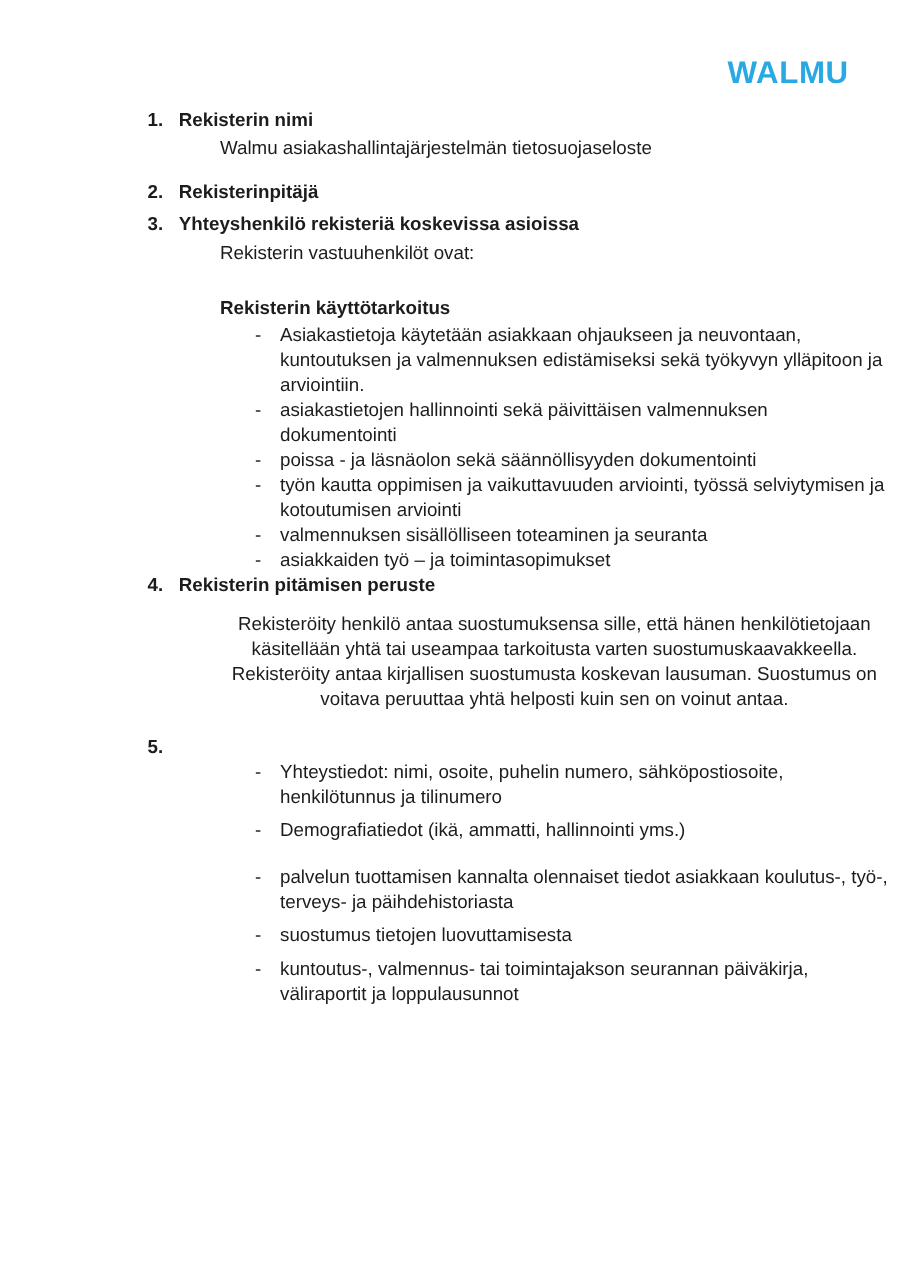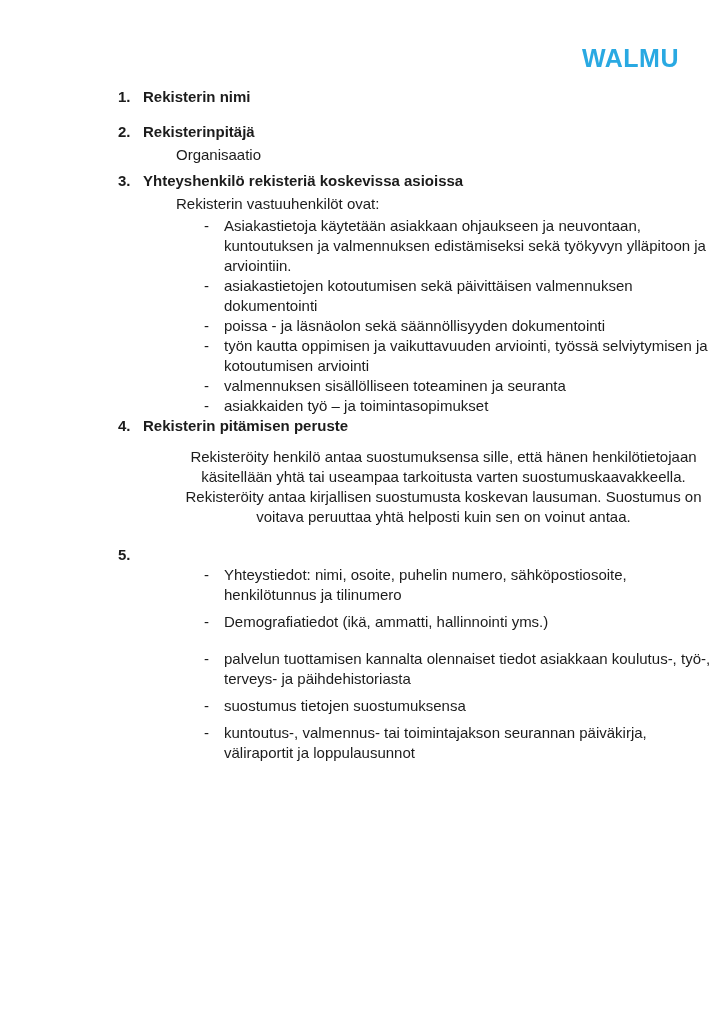--- a/index.html
+++ b/index.html
@@ -67,46 +67,47 @@
 
   <div class="logo">WALMU</div>
 
   <div class="content">
 
     <div>
       <div class="sec-head">
         <span class="sec-num">1.</span>
         <span>Rekisterin nimi</span>
       </div>
+      <div class="indent m2">Walmu asiakashallintajärjestelmän tietosuojaseloste</div>
     </div>
 
     <div class="m15">
       <div class="sec-head">
         <span class="sec-num">2.</span>
         <span>Rekisterinpitäjä</span>
       </div>
-      <div class="indent m3">Organisaatio</div>
     </div>
 
     <div class="m6">
       <div class="sec-head">
         <span class="sec-num">3.</span>
         <span>Yhteyshenkilö rekisteriä koskevissa asioissa</span>
       </div>
       <div class="indent m3">Rekisterin vastuuhenkilöt ovat:</div>
+      <div class="subhead m24">Rekisterin käyttötarkoitus</div>
       <div class="bullets m2">
         <div class="bullet">
           <span class="dash">-</span>
           <span class="btext">Asiakastietoja käytetään asiakkaan ohjaukseen ja neuvontaan,
 kuntoutuksen ja valmennuksen edistämiseksi sekä työkyvyn ylläpitoon ja
 arviointiin.</span>
         </div>
         <div class="bullet">
           <span class="dash">-</span>
-          <span class="btext">asiakastietojen kotoutumisen sekä päivittäisen valmennuksen dokumentointi</span>
+          <span class="btext">asiakastietojen hallinnointi sekä päivittäisen valmennuksen dokumentointi</span>
         </div>
         <div class="bullet">
           <span class="dash">-</span>
           <span class="btext">poissa - ja läsnäolon sekä säännöllisyyden dokumentointi</span>
         </div>
         <div class="bullet">
           <span class="dash">-</span>
           <span class="btext">työn kautta oppimisen ja vaikuttavuuden arviointi, työssä selviytymisen ja
 kotoutumisen arviointi</span>
         </div>
@@ -146,21 +147,21 @@
           <span class="dash">-</span>
           <span class="btext">Demografiatiedot (ikä, ammatti, hallinnointi yms.)</span>
         </div>
         <div class="bullet">
           <span class="dash">-</span>
           <span class="btext">palvelun tuottamisen kannalta olennaiset tiedot asiakkaan koulutus-, työ-,
 terveys- ja päihdehistoriasta</span>
         </div>
         <div class="bullet">
           <span class="dash">-</span>
-          <span class="btext">suostumus tietojen suostumuksensa</span>
+          <span class="btext">suostumus tietojen luovuttamisesta</span>
         </div>
         <div class="bullet">
           <span class="dash">-</span>
           <span class="btext">kuntoutus-, valmennus- tai toimintajakson seurannan päiväkirja,
 väliraportit ja loppulausunnot</span>
         </div>
       </div>
     </div>
 
   </div>

